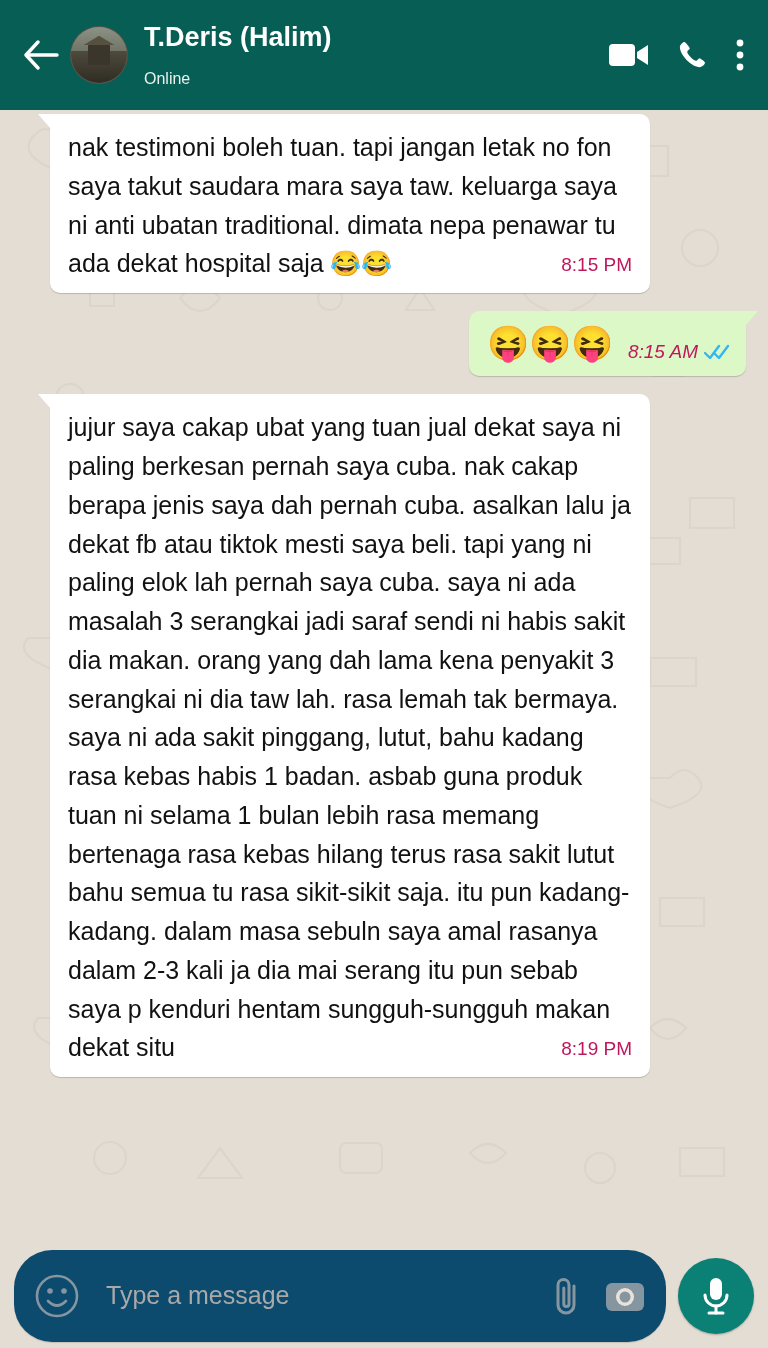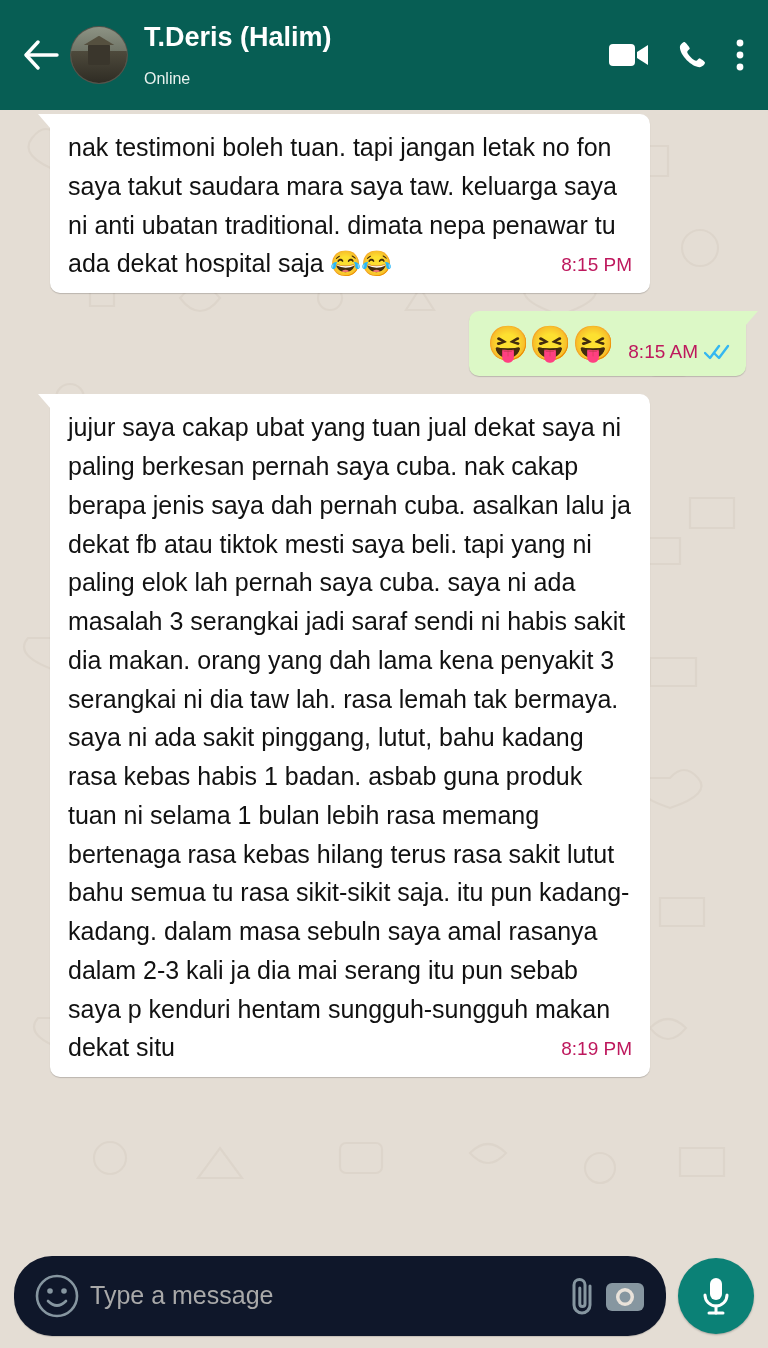--- a/index.html
+++ b/index.html
@@ -160,43 +160,43 @@
   }
   .ticks { color: #34b7f1; display: inline-flex; }
   .emoji-only { font-size: 34px; line-height: 1.1; }
 
   
   .bubble.emoji-bubble {
     display: flex;
     align-items: center;
     padding: 10px 16px 10px 18px;
   }
-  .bubble.emoji-bubble .meta { float: none; margin-top: 16px; }
+  .bubble.emoji-bubble .meta { float: none; margin-top: 16px; font-style: italic; }
 
   
   .footer {
     position: absolute;
     left: 0; right: 0; bottom: 0;
     height: 105px;
     background: #e4ddd4;
     display: flex;
     align-items: center;
     padding: 0 14px;
     gap: 12px;
     z-index: 5;
   }
   .composer {
     flex: 1 1 auto;
-    height: 80px;
-    background: #0f172a;
+    height: 92px;
+    background: #0c4a6e;
     border-radius: 38px;
     display: flex;
     align-items: center;
     padding: 0 20px;
-    gap: 4px;
+    gap: 20px;
     box-shadow: 0 1px 1px rgba(0,0,0,0.14);
   }
   .smiley { flex: 0 0 auto; cursor: pointer; display: flex; }
   .msg-input {
     flex: 1 1 auto;
     font-size: 25px;
     color: #a9a9a9;
     white-space: nowrap;
     overflow: hidden;
     padding-left: 6px;

